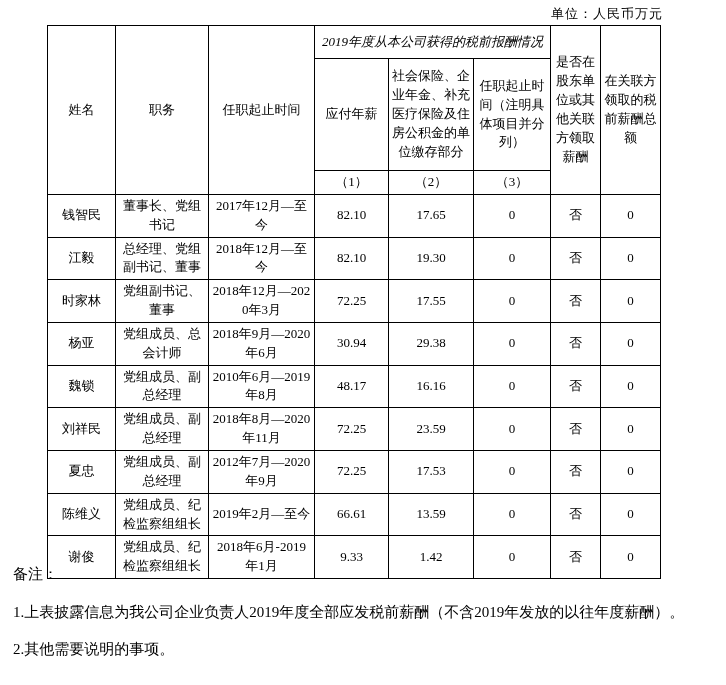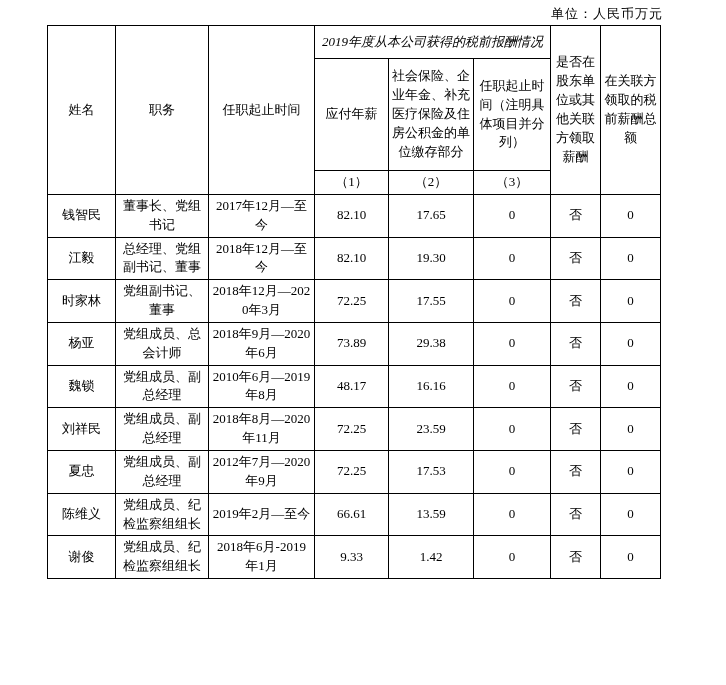--- a/index.html
+++ b/index.html
@@ -125,21 +125,21 @@
         <td>72.25</td>
         <td>17.55</td>
         <td>0</td>
         <td>否</td>
         <td>0</td>
       </tr>
       <tr class="drow">
         <td>杨亚</td>
         <td class="pos">党组成员、总会计师</td>
         <td>2018年9月—2020年6月</td>
-        <td>73.89</td>
+        <td>30.94</td>
         <td>29.38</td>
         <td>0</td>
         <td>否</td>
         <td>0</td>
       </tr>
       <tr class="drow">
         <td>魏锁</td>
         <td class="pos">党组成员、副总经理</td>
         <td>2010年6月—2019年8月</td>
         <td>48.17</td>
@@ -184,14 +184,19 @@
         <td>2018年6月-2019年1月</td>
         <td>9.33</td>
         <td>1.42</td>
         <td>0</td>
         <td>否</td>
         <td>0</td>
       </tr>
     </tbody>
   </table>
 
+  <div class="notes">
+    <p class="note-line">备注：</p>
+    <p class="note-line">1.上表披露信息为我公司企业负责人2019年度全部应发税前薪酬（不含2019年发放的以往年度薪酬）。</p>
+    <p class="note-line">2.其他需要说明的事项。</p>
+  </div>
 
 </div>
 
 </body></html>

